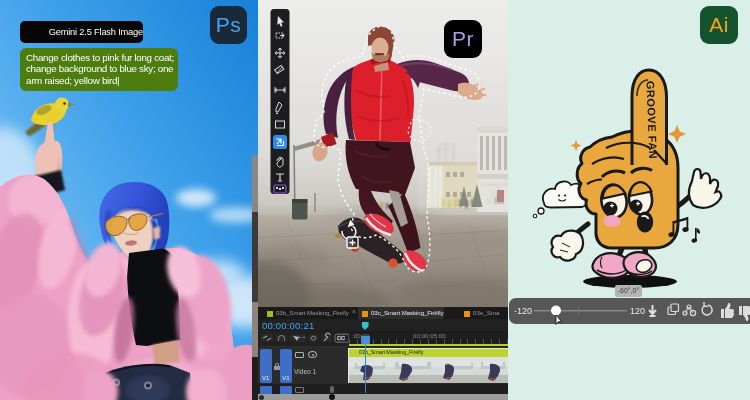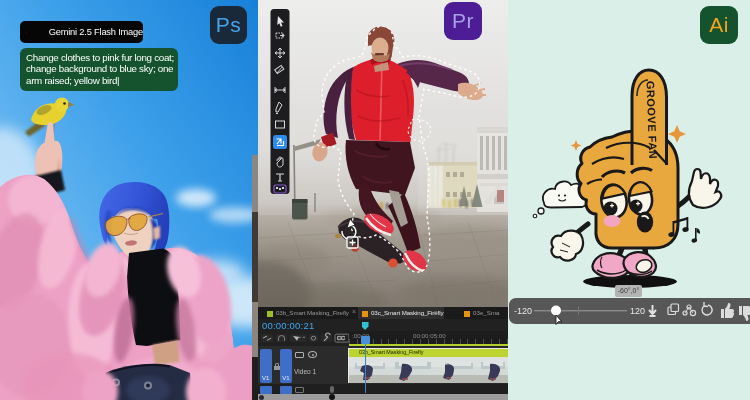--- a/index.html
+++ b/index.html
@@ -1,24 +1,24 @@
 <!DOCTYPE html>
 <html><head><meta charset="utf-8">
 <style>
 html,body{margin:0;padding:0;background:#fff}
 #stage{position:relative;width:750px;height:400px;overflow:hidden;font-family:"Liberation Sans",sans-serif}
 #stage *{box-sizing:border-box}
 .abs{position:absolute}
 .logo{position:absolute;width:38px;height:38px;border-radius:9px;display:flex;align-items:center;justify-content:center;font-weight:normal;font-size:21px;letter-spacing:0.5px}
 #pslogo{left:210px;top:6px;width:37px;height:38px;background:#19293a;color:#43a5ef}
-#prlogo{left:444px;top:2px;background:#4c1d95;color:#a7a0e9}
+#prlogo{left:444px;top:20px;background:#000000;color:#a7a0e9}
 #ailogo{left:700px;top:6px;background:#14532d;color:#f6a21e}
 .pill{position:absolute;left:20px;top:21px;width:123px;height:22px;background:#060606;border-radius:5px;color:#fff;display:flex;align-items:center;padding-left:6px}
 .pill .gt{font-size:9.3px;margin-left:22px;letter-spacing:-0.2px;white-space:nowrap}
-.prompt{position:absolute;left:20px;top:48px;width:158px;height:43px;background:#14532d;border-radius:6px;color:#fff;font-size:9.8px;line-height:11.5px;padding:3.5px 6px;letter-spacing:-0.3px;white-space:nowrap}
+.prompt{position:absolute;left:20px;top:48px;width:158px;height:43px;background:#4d7c0f;border-radius:6px;color:#fff;font-size:9.8px;line-height:11.5px;padding:3.5px 6px;letter-spacing:-0.3px;white-space:nowrap}
 </style></head>
 <body>
 <div id="stage">
 
 <svg class="abs" style="left:0;top:0" width="258" height="400" viewBox="0 0 258 400">
 <defs>
 <linearGradient id="sky" x1="1" y1="0" x2="0.1" y2="0.9">
 <stop offset="0" stop-color="#1780d8"></stop>
 <stop offset="0.45" stop-color="#3da0ea"></stop>
 <stop offset="1" stop-color="#85c6f4"></stop>

